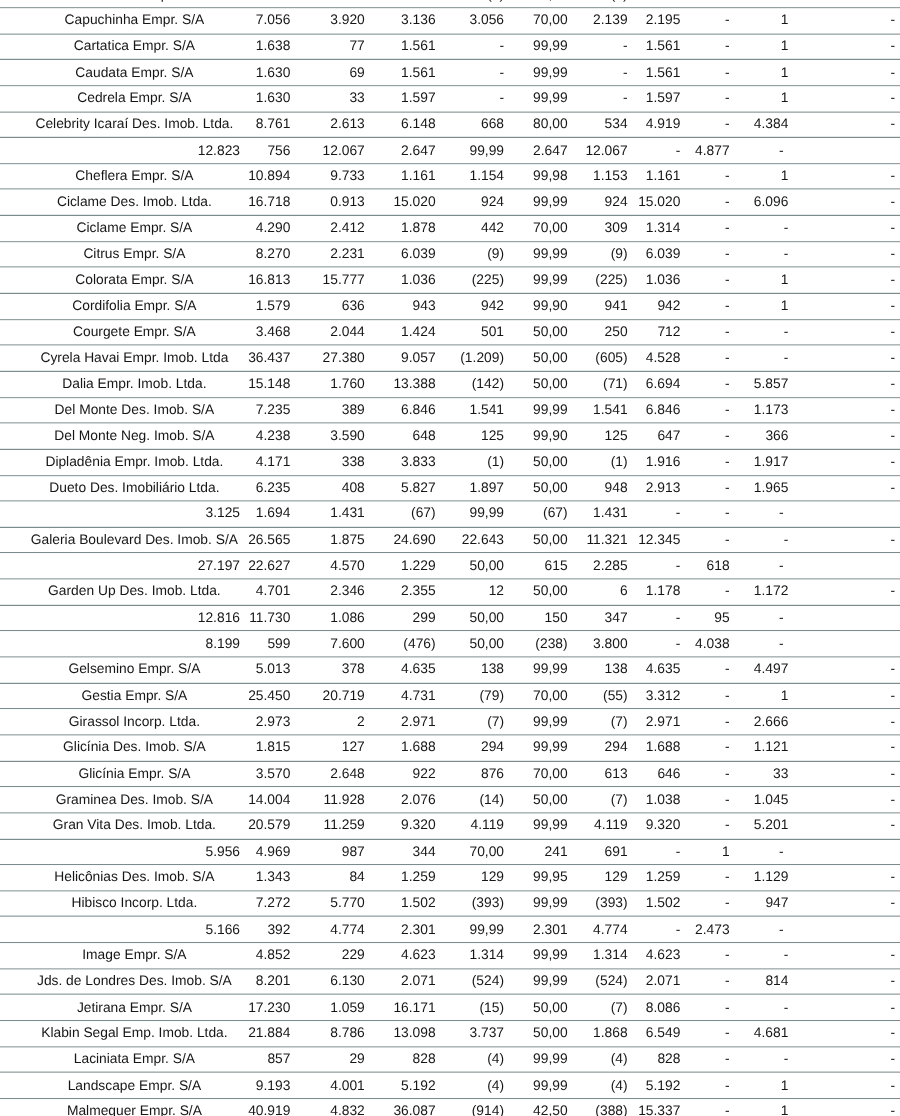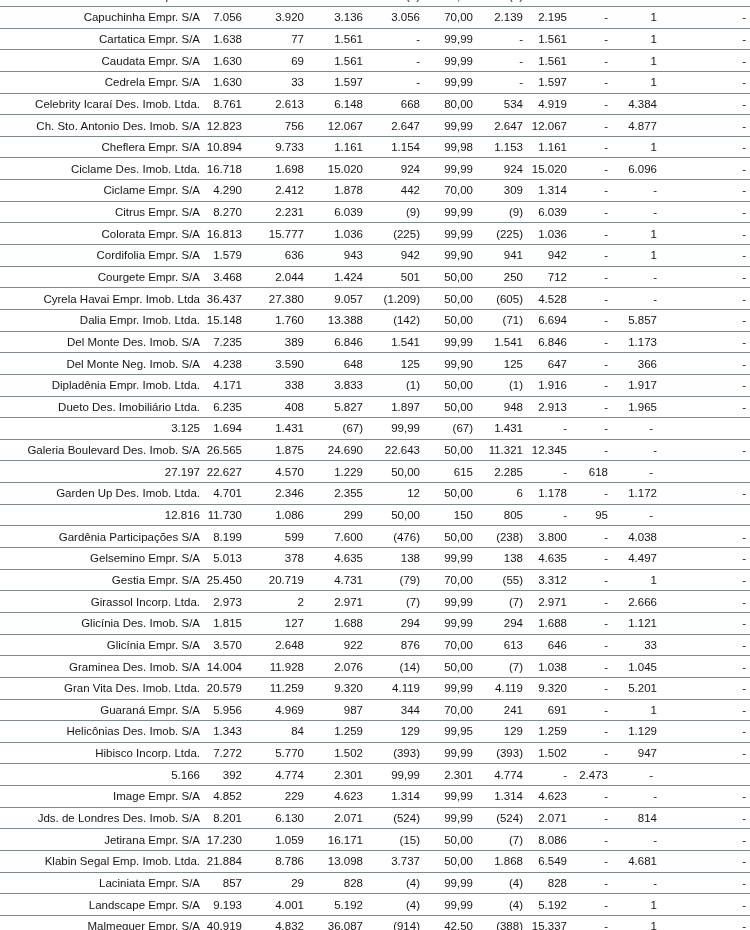--- a/index.html
+++ b/index.html
@@ -31,21 +31,21 @@
     border-bottom: 1px solid #7c8c8c;
     align-items: center;
     background: #ffffff;
   }
   .cell {
     white-space: nowrap;
     overflow: visible;
     line-height: 20px;
   }
   .cell.name {
-    text-align: right;
+    text-align: center;
     padding-left: 24px;
   }
   .cell.num {
     text-align: right;
   }
   .cell.num.last {
     padding-right: 4px;
   }
 </style>
 </head>
@@ -125,21 +125,20 @@
         <div class="cell num">6.148</div>
         <div class="cell num">668</div>
         <div class="cell num">80,00</div>
         <div class="cell num">534</div>
         <div class="cell num">4.919</div>
         <div class="cell num">-</div>
         <div class="cell num">4.384</div>
         <div class="cell num last">-</div>
       </div>
       <div class="row">
-        <div class="cell name">Ch. Sto. Antonio Des. Imob. S/A</div>
         <div class="cell num">12.823</div>
         <div class="cell num">756</div>
         <div class="cell num">12.067</div>
         <div class="cell num">2.647</div>
         <div class="cell num">99,99</div>
         <div class="cell num">2.647</div>
         <div class="cell num">12.067</div>
         <div class="cell num">-</div>
         <div class="cell num">4.877</div>
         <div class="cell num last">-</div>
@@ -153,21 +152,21 @@
         <div class="cell num">99,98</div>
         <div class="cell num">1.153</div>
         <div class="cell num">1.161</div>
         <div class="cell num">-</div>
         <div class="cell num">1</div>
         <div class="cell num last">-</div>
       </div>
       <div class="row">
         <div class="cell name">Ciclame Des. Imob. Ltda.</div>
         <div class="cell num">16.718</div>
-        <div class="cell num">1.698</div>
+        <div class="cell num">0.913</div>
         <div class="cell num">15.020</div>
         <div class="cell num">924</div>
         <div class="cell num">99,99</div>
         <div class="cell num">924</div>
         <div class="cell num">15.020</div>
         <div class="cell num">-</div>
         <div class="cell num">6.096</div>
         <div class="cell num last">-</div>
       </div>
       <div class="row">
@@ -363,27 +362,26 @@
         <div class="cell num">1.172</div>
         <div class="cell num last">-</div>
       </div>
       <div class="row">
         <div class="cell num">12.816</div>
         <div class="cell num">11.730</div>
         <div class="cell num">1.086</div>
         <div class="cell num">299</div>
         <div class="cell num">50,00</div>
         <div class="cell num">150</div>
-        <div class="cell num">805</div>
+        <div class="cell num">347</div>
         <div class="cell num">-</div>
         <div class="cell num">95</div>
         <div class="cell num last">-</div>
       </div>
       <div class="row">
-        <div class="cell name">Gardênia Participações S/A</div>
         <div class="cell num">8.199</div>
         <div class="cell num">599</div>
         <div class="cell num">7.600</div>
         <div class="cell num">(476)</div>
         <div class="cell num">50,00</div>
         <div class="cell num">(238)</div>
         <div class="cell num">3.800</div>
         <div class="cell num">-</div>
         <div class="cell num">4.038</div>
         <div class="cell num last">-</div>
@@ -473,21 +471,20 @@
         <div class="cell num">9.320</div>
         <div class="cell num">4.119</div>
         <div class="cell num">99,99</div>
         <div class="cell num">4.119</div>
         <div class="cell num">9.320</div>
         <div class="cell num">-</div>
         <div class="cell num">5.201</div>
         <div class="cell num last">-</div>
       </div>
       <div class="row">
-        <div class="cell name">Guaraná Empr. S/A</div>
         <div class="cell num">5.956</div>
         <div class="cell num">4.969</div>
         <div class="cell num">987</div>
         <div class="cell num">344</div>
         <div class="cell num">70,00</div>
         <div class="cell num">241</div>
         <div class="cell num">691</div>
         <div class="cell num">-</div>
         <div class="cell num">1</div>
         <div class="cell num last">-</div>

